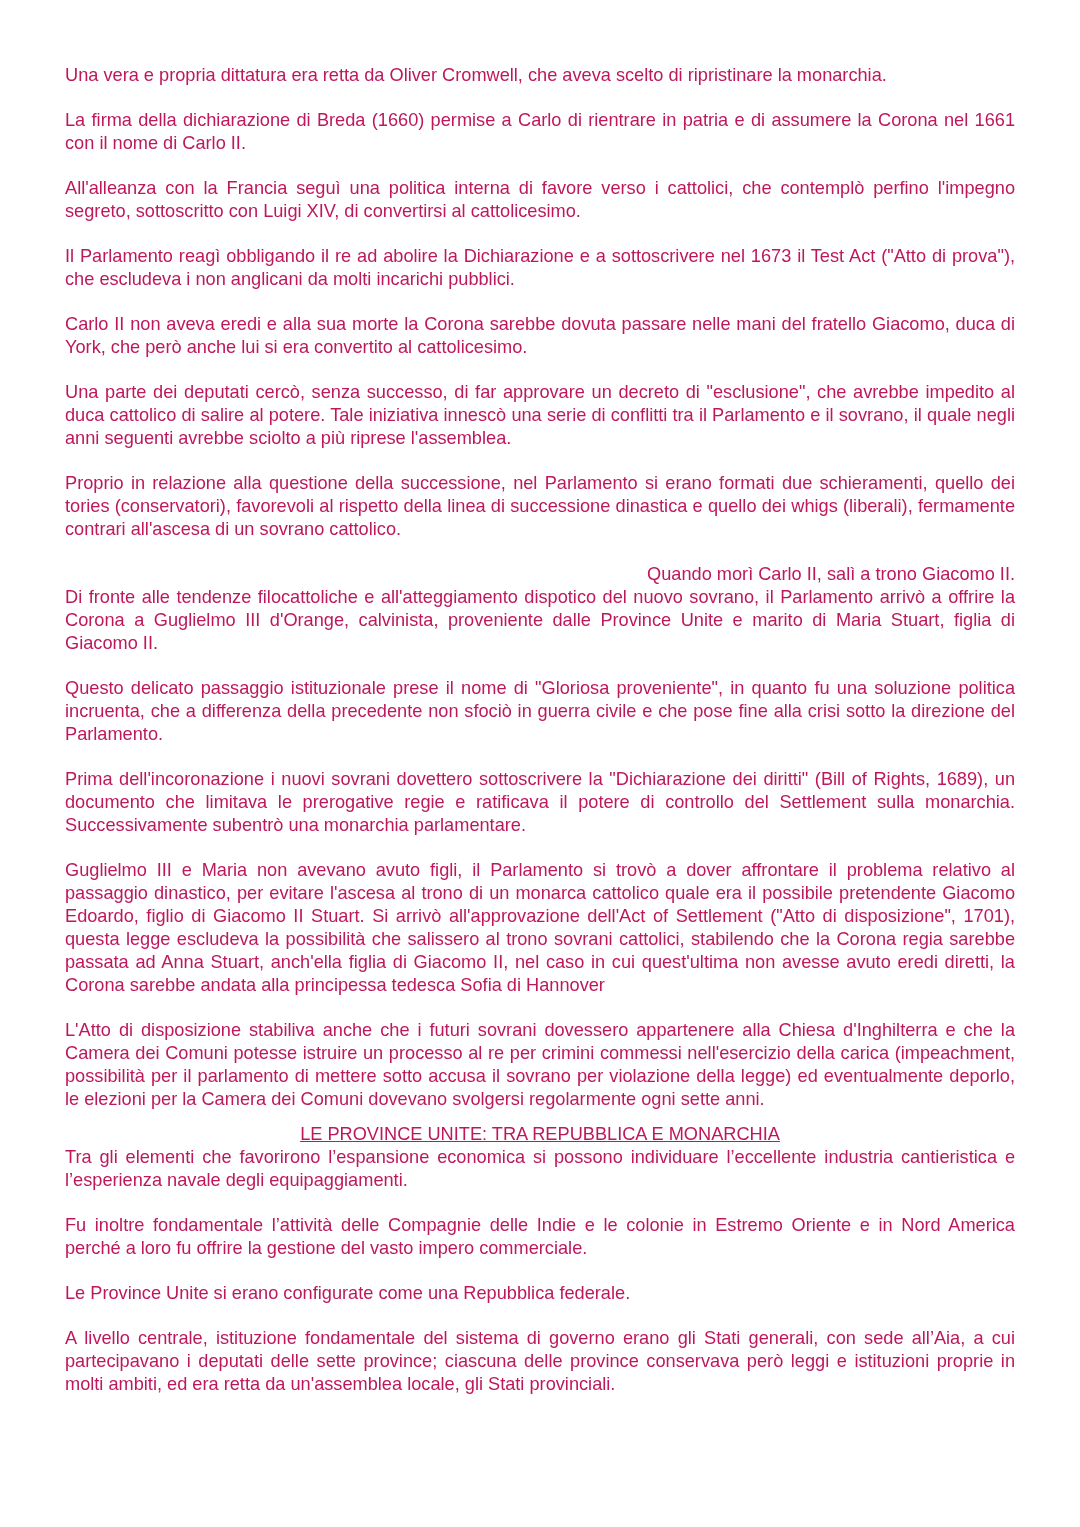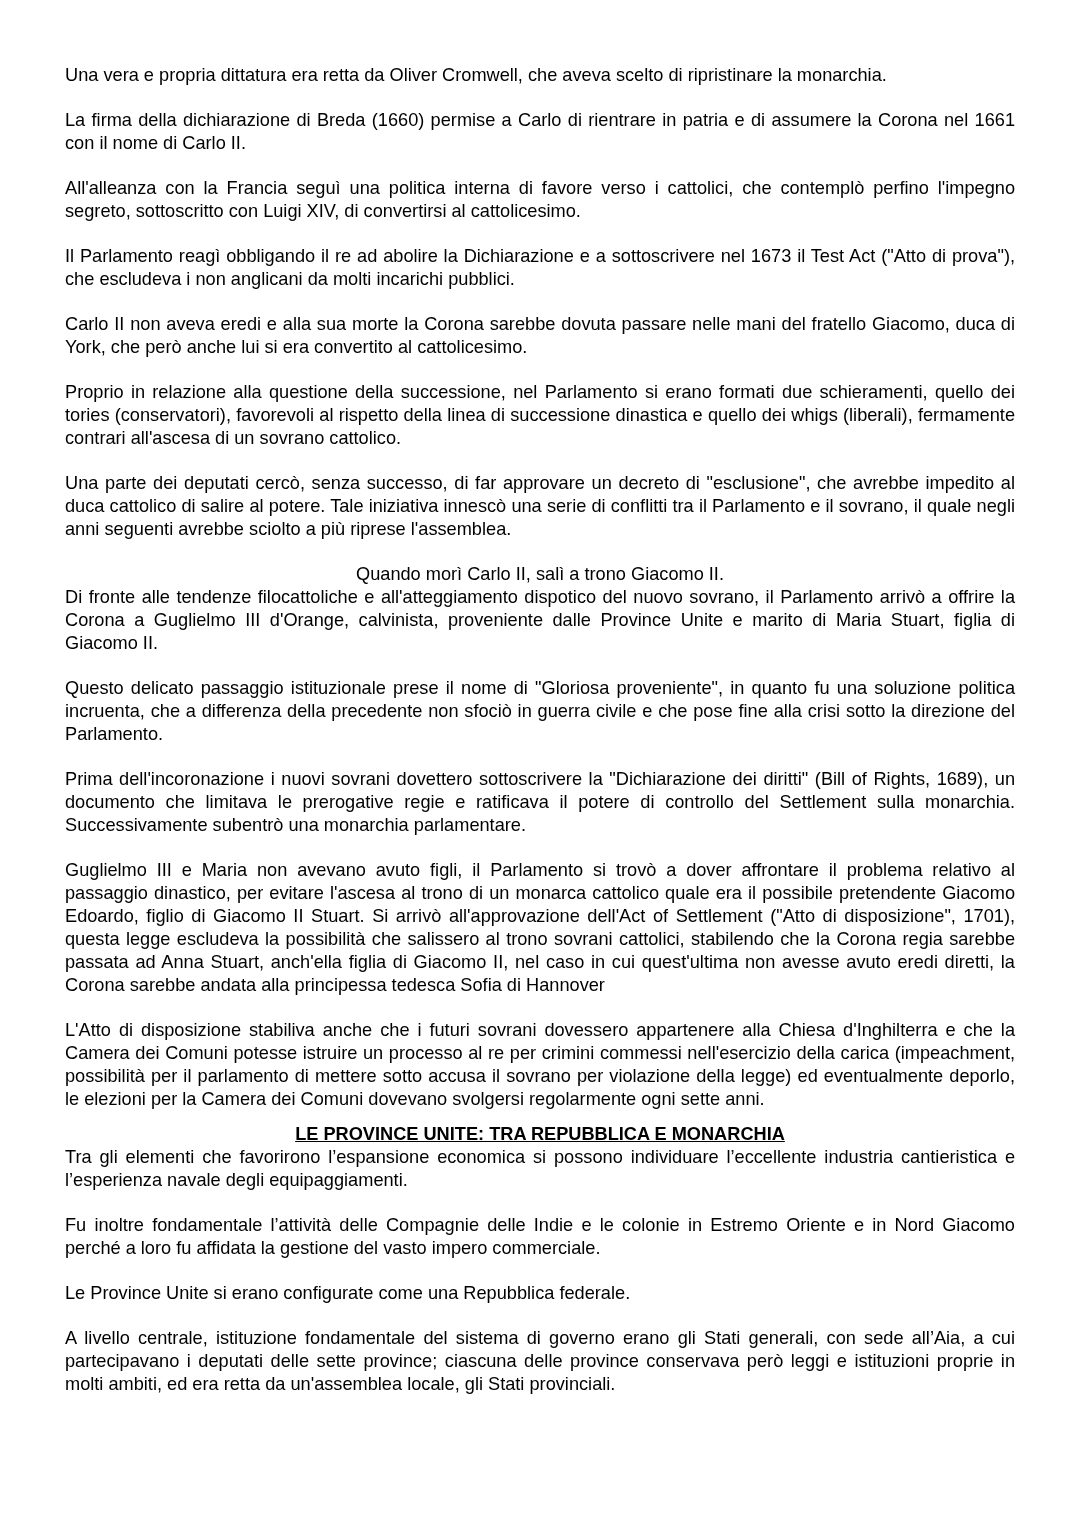--- a/index.html
+++ b/index.html
@@ -14,36 +14,36 @@
       position: relative;
     }
     .page {
       position: absolute;
       left: 65px;
       top: 64px;
       width: 950px;
       font-family: "Liberation Sans", sans-serif;
       font-size: 18.2px;
       line-height: 23px;
-      color: #000000;
+      color: #be185d;
     }
     .para {
       margin: 0 0 22px 0;
       text-align: justify;
     }
     .para.tight {
       margin-bottom: 0;
     }
     .para.left {
-      text-align: center;
+      text-align: right;
     }
     .heading {
       margin: 0;
       text-align: center;
-      font-weight: bold;
+      font-weight: normal;
       text-decoration: underline;
       padding-left: 0px;
     }
     b { font-weight: normal; }
   </style>
 </head>
 <body>
 
 <div class="page">
 
@@ -61,25 +61,25 @@
 
   <p class="para">
     <span>Il Parlamento reagì obbligando il re ad abolire la Dichiarazione e a sottoscrivere nel 1673 il </span><b>Test Act</b><span> ("Atto di prova"), che escludeva i non anglicani da molti incarichi pubblici.</span>
   </p>
 
   <p class="para">
     <span>Carlo II non aveva eredi e alla sua morte la Corona sarebbe dovuta passare nelle mani del fratello </span><b>Giacomo</b><span>, duca di York, che però anche lui si era </span><b>convertito al cattolicesimo</b><span>.</span>
   </p>
 
   <p class="para">
-    <span>Proprio in relazione alla questione della successione, nel Parlamento si erano formati due schieramenti, quello dei </span><b>tories</b><span> (conservatori), favorevoli al rispetto della linea di successione dinastica e quello dei </span><b>whigs</b><span> (liberali), fermamente contrari all'ascesa di un sovrano cattolico.</span>
+    <span>Una parte dei deputati cercò, senza successo, di far approvare un decreto di "esclusione", che avrebbe impedito al duca cattolico di salire al potere. Tale iniziativa innescò una serie di conflitti tra il Parlamento e il sovrano, il quale negli anni seguenti avrebbe sciolto a più riprese l'assemblea.</span>
   </p>
 
   <p class="para">
-    <span>Una parte dei deputati cercò, senza successo, di far approvare un decreto di "esclusione", che avrebbe impedito al duca cattolico di salire al potere. Tale iniziativa innescò una serie di conflitti tra il Parlamento e il sovrano, il quale negli anni seguenti avrebbe sciolto a più riprese l'assemblea.</span>
+    <span>Proprio in relazione alla questione della successione, nel Parlamento si erano formati due schieramenti, quello dei </span><b>tories</b><span> (conservatori), favorevoli al rispetto della linea di successione dinastica e quello dei </span><b>whigs</b><span> (liberali), fermamente contrari all'ascesa di un sovrano cattolico.</span>
   </p>
 
   <p class="para tight left">
     <span>Quando morì Carlo II, salì a trono </span><b>Giacomo II</b><span>.</span>
   </p>
 
   <p class="para">
     <span>Di fronte alle tendenze filocattoliche e all'atteggiamento dispotico del nuovo sovrano, il Parlamento arrivò a offrire la Corona a </span><b>Guglielmo III d'Orange</b><span>, calvinista, proveniente dalle Province Unite e marito di Maria Stuart, figlia di Giacomo II.</span>
   </p>
 
@@ -99,21 +99,21 @@
     <span>L'Atto di disposizione stabiliva anche che i futuri sovrani dovessero appartenere alla Chiesa d'Inghilterra e che la Camera dei Comuni potesse istruire un processo al re per crimini commessi nell'esercizio della carica (impeachment, possibilità per il parlamento di mettere sotto accusa il sovrano per violazione della legge) ed eventualmente deporlo, le elezioni per la Camera dei Comuni dovevano svolgersi regolarmente ogni sette anni.</span>
   </p>
 
   <h2 class="heading" style="font-size:18.2px; line-height:23px;">LE PROVINCE UNITE: TRA REPUBBLICA E MONARCHIA</h2>
 
   <p class="para">
     <span>Tra gli elementi che favorirono l’espansione economica si possono individuare l’eccellente industria cantieristica e l’esperienza navale degli equipaggiamenti.</span>
   </p>
 
   <p class="para">
-    <span>Fu inoltre fondamentale l’attività delle Compagnie delle Indie e le colonie in Estremo Oriente e in Nord Giacomo perché a loro fu affidata la gestione del vasto impero commerciale.</span>
+    <span>Fu inoltre fondamentale l’attività delle Compagnie delle Indie e le colonie in Estremo Oriente e in Nord America perché a loro fu offrire la gestione del vasto impero commerciale.</span>
   </p>
 
   <p class="para">
     <span>Le Province Unite si erano configurate come una </span><b>Repubblica federale</b><span>.</span>
   </p>
 
   <p class="para">
     <span>A livello centrale, istituzione fondamentale del sistema di governo erano gli Stati generali, con sede all’Aia, a cui partecipavano i deputati delle sette province; ciascuna delle province conservava però leggi e istituzioni proprie in molti ambiti, ed era retta da un'assemblea locale, gli Stati provinciali.</span>
   </p>
 

